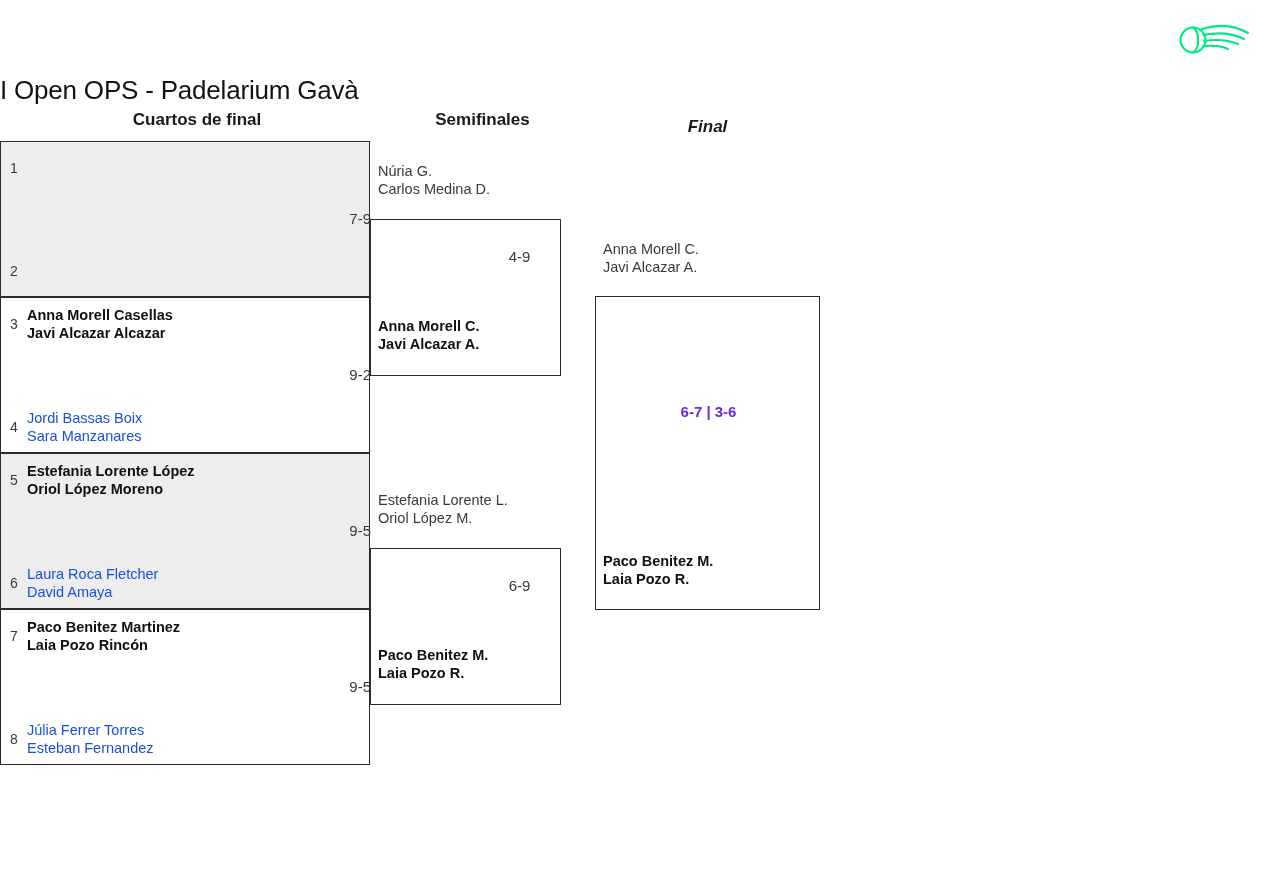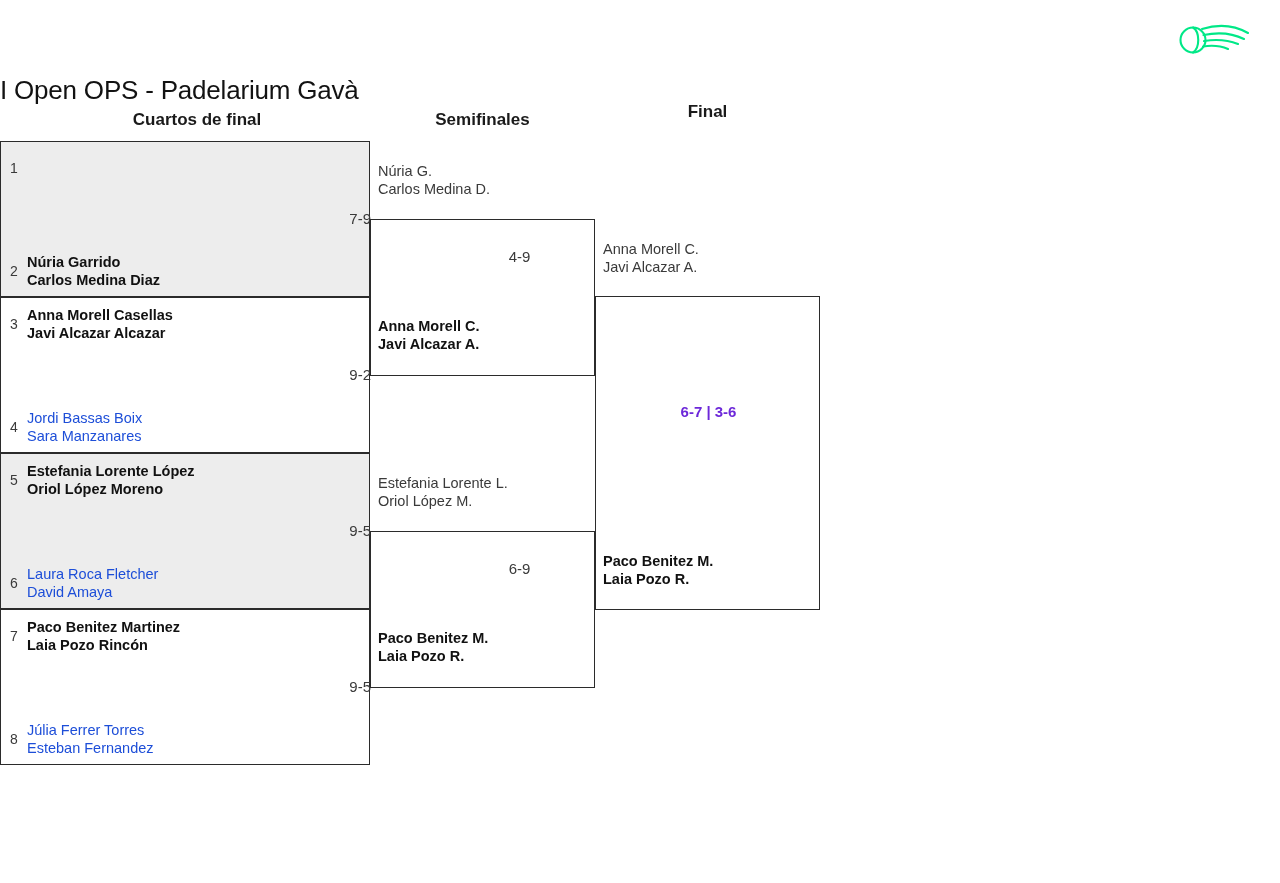--- a/index.html
+++ b/index.html
@@ -44,21 +44,21 @@
   .round-header {
     position: absolute;
     font-size: 17px;
     font-weight: 700;
     color: #1a1a1a;
     text-align: center;
     white-space: nowrap;
   }
   #round-qf  { left: 12px;   top: 110px; width: 370px; }
   #round-sf  { left: 370px; top: 110px; width: 225px; }
-  #round-fin { left: 595px; top: 102px; width: 225px; }
+  #round-fin { left: 595px; top: 117px; width: 225px; font-style: italic; }
 
   
   #bracket {
     position: absolute;
     left: 0;
     top: 0;
     width: 1280px;
     height: 883px;
   }
 
@@ -112,27 +112,27 @@
     text-align: right;
     font-size: 15px;
     color: #3a3a3a;
     font-weight: 400;
   }
 
   
   .sf-block {
     position: absolute;
     left: 370px;
-    width: 225px;
+    width: 191px;
     height: 157px;
     border: 1px solid #2b2b2b;
     background: #ffffff;
   }
   .sf-block.s1 { top: 219px; }
-  .sf-block.s2 { top: 531px; }
+  .sf-block.s2 { top: 548px; }
 
   .sf-name {
     position: absolute;
     left: 7px;
     font-size: 14.5px;
     line-height: 18px;
     color: #3a3a3a;
     font-weight: 400;
     white-space: nowrap;
   }
@@ -214,24 +214,20 @@
 <div class="round-header" id="round-qf">Cuartos de final</div>
 <div class="round-header" id="round-sf">Semifinales</div>
 <div class="round-header" id="round-fin">Final</div>
 
 <div id="bracket">
 
   <div class="qf-block shaded b1">
     <span class="seed top">1</span>
     <div class="qf-score">7-9</div>
     <span class="seed bottom">2</span>
-    <div class="team winner bottom">
-      <span class="p">Núria Garrido</span>
-      <span class="p">Carlos Medina Diaz</span>
-    </div>
   </div>
 
   <div class="qf-block b2">
     <span class="seed top">3</span>
     <div class="team winner top">
       <span class="p">Anna Morell Casellas</span>
       <span class="p">Javi Alcazar Alcazar</span>
     </div>
     <div class="qf-score">9-2</div>
     <span class="seed bottom">4</span>

